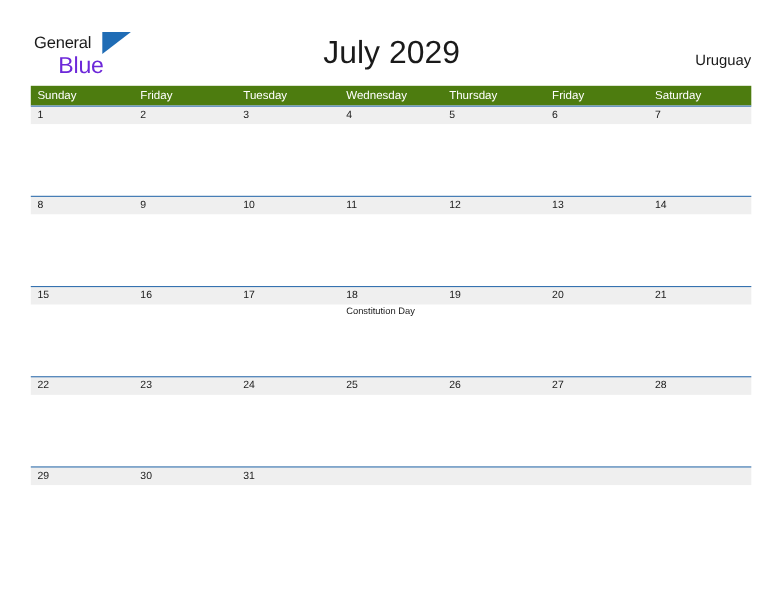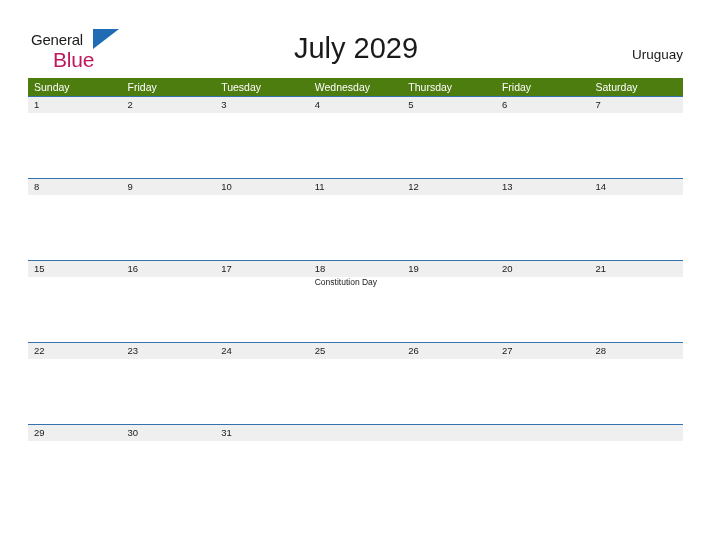--- a/index.html
+++ b/index.html
@@ -48,21 +48,21 @@
     color: #1b1b1b;
     font-family: "Liberation Sans", sans-serif;
   }
   .logo-blue {
     position: absolute;
     left: 22px;
     top: 20px;
     font-size: 21px;
     line-height: 24px;
     letter-spacing: -0.2px;
-    color: #be185d;
+    color: #6d28d9;
     font-family: "Liberation Sans", sans-serif;
   }
   .logo-triangle {
     position: absolute;
     left: 62px;
     top: 1px;
     width: 0;
     height: 0;
     border-top: 0 solid transparent;
     border-left: 26px solid #1f6cb5;

